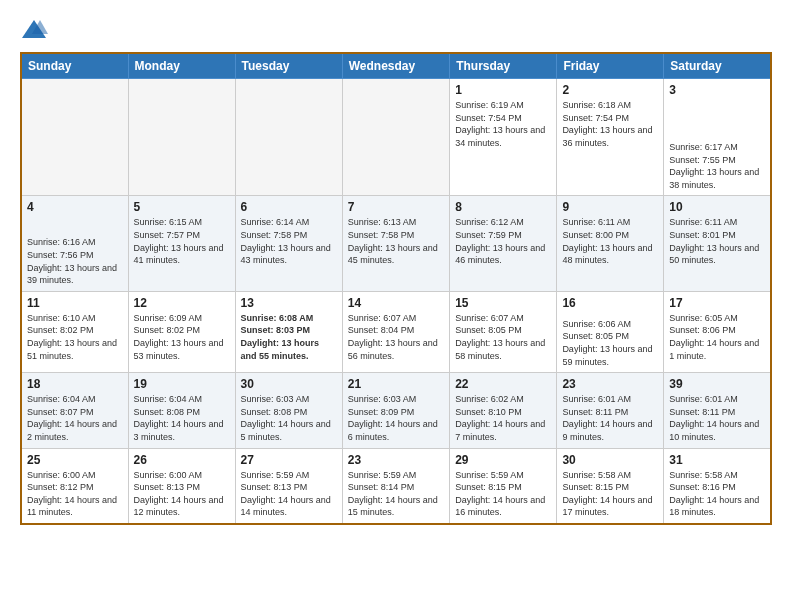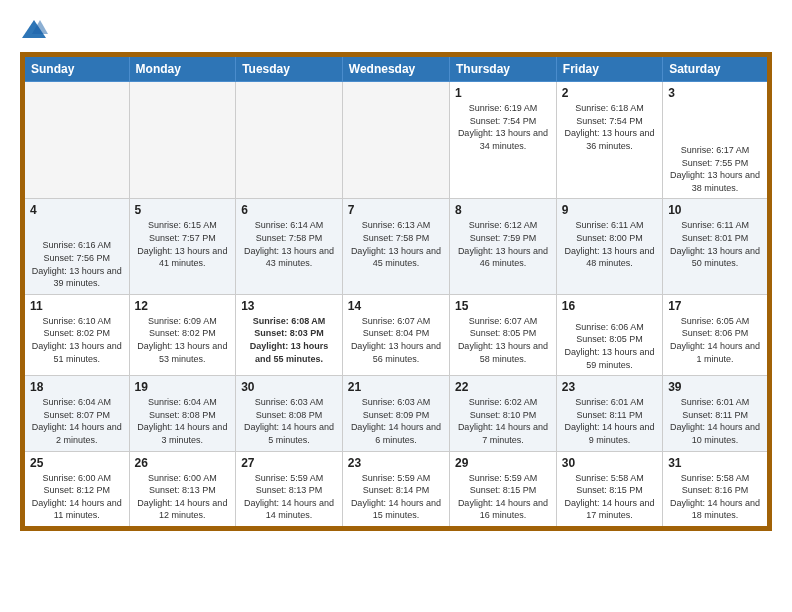--- a/index.html
+++ b/index.html
@@ -48,21 +48,21 @@
       font-weight: bold;
       color: #1a1a1a;
     }
     .location-title {
       font-size: 15px;
       color: #333;
     }
     .calendar {
       width: 100%;
       border-collapse: collapse;
-      border: 5px solid #a16207;
+      border: 2px solid #a16207;
     }
     .calendar th {
       background-color: #2e75b6;
       color: white;
       font-size: 12px;
       font-weight: bold;
       padding: 5px 6px;
       text-align: left;
       border: 1px solid #4a8ccc;
     }
@@ -82,21 +82,20 @@
     .day-number {
       font-size: 12px;
       font-weight: bold;
       display: block;
       margin-bottom: 2px;
     }
     .day-info {
       font-size: 9px;
       line-height: 1.4;
       color: #333;
-      text-align: center;
     }
     .row-shaded td {
       background: #f0f4f8;
     }
   </style>
 </head>
 <body>
 
 <div class="header">
   <div class="logo">

